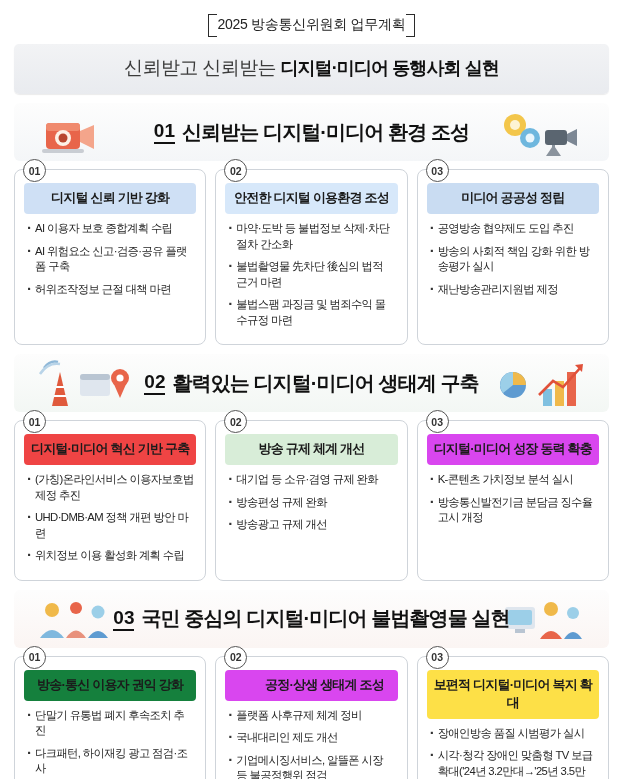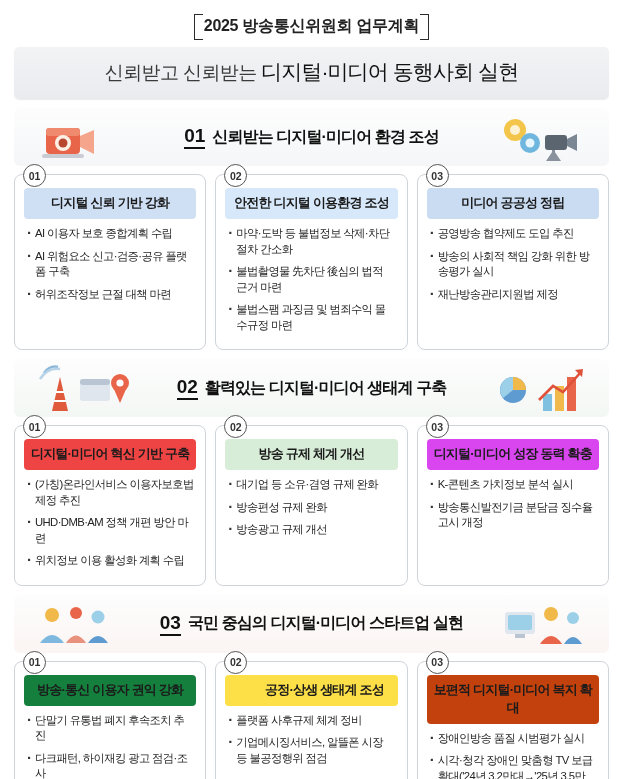--- a/index.html
+++ b/index.html
@@ -23,22 +23,22 @@
     padding: 0 14px;
   }
 
   
   .header-wrap {
     text-align: center;
     padding-top: 14px;
   }
   .kicker {
     display: inline-block;
-    font-size: 16px;
-    font-weight: bold;
+    font-size: 14px;
+    font-weight: normal;
     color: #222;
     letter-spacing: -0.3px;
     padding: 2px 10px 3px;
     position: relative;
     text-align: right;
   }
   .kicker::before,
   .kicker::after {
     content: "";
     position: absolute;
@@ -61,22 +61,22 @@
     border-radius: 5px;
     padding: 11px 8px 13px;
     box-shadow: 0 1px 1px rgba(0,0,0,.08);
   }
   .title-bar .t1 {
     font-size: 19px;
     color: #3b3b3b;
     letter-spacing: -0.6px;
   }
   .title-bar .t2 {
-    font-size: 21px;
-    font-weight: normal;
+    font-size: 18px;
+    font-weight: bold;
     color: #111;
     letter-spacing: -0.9px;
   }
 
   
   .section {
     margin-top: 9px;
     position: relative;
   }
   .band {
@@ -86,21 +86,21 @@
     overflow: hidden;
   }
   .band-inner {
     position: absolute;
     inset: 0;
     display: flex;
     align-items: center;
     justify-content: center;
   }
   .band-title {
-    font-size: 16px;
+    font-size: 20px;
     font-weight: bold;
     letter-spacing: -0.9px;
     color: #111;
     z-index: 3;
     white-space: nowrap;
   }
   .band-num {
     font-size: 19px;
     font-weight: bold;
     color: #111;
@@ -162,22 +162,22 @@
     color: #1b1b1b;
     margin-bottom: 7px;
   }
   .blue   .card-head { background: #cfe0f5; }
   .blue2  .card-head { background: #d7e8fa; }
   .blue3  .card-head { background: #c9dcf2; }
   .green  .card-head { background: #ef4444; }
   .green2 .card-head { background: #d8edd8; }
   .green3 .card-head { background: #d946ef; }
   .red    .card-head { background: #15803d; }
-  .red2   .card-head { background: #fde047; padding-left: 28px; }
-  .red3   .card-head { background: #c2410c; }
+  .red2   .card-head { background: #d946ef; padding-left: 28px; }
+  .red3   .card-head { background: #fde047; }
 
   .bullets {
     list-style: none;
     margin: 0;
     padding: 0 2px;
   }
   .bullets li {
     position: relative;
     padding-left: 9px;
     font-size: 11.3px;
@@ -341,39 +341,40 @@
         <rect x="4" y="12" width="30" height="22" rx="3" fill="#dfe6ee"></rect>
         <rect x="7" y="15" width="24" height="15" rx="2" fill="#9ccfe8"></rect>
         <rect x="14" y="34" width="10" height="4" fill="#b9c5d2"></rect>
         <circle cx="50" cy="14" r="7" fill="#f0b94a"></circle>
         <path d="M39 44 q11 -16 22 0 Z" fill="#e8654a"></path>
         <circle cx="72" cy="18" r="6" fill="#9ccfe8"></circle>
         <path d="M63 44 q9 -14 18 0 Z" fill="#5e9bd1"></path>
       </svg>
       <div class="band-inner">
         <span class="band-num">03</span>
-        <span class="band-title">국민 중심의 디지털·미디어 스타트업 실현</span>
+        <span class="band-title">국민 중심의 디지털·미디어 불법촬영물 실현</span>
       </div>
     </div>
 
     <div class="cards">
       <div class="card red">
         <div class="badge">01</div>
         <div class="card-head">방송·통신 이용자 권익 강화</div>
         <ul class="bullets">
           <li>단말기 유통법 폐지 후속조치 추진</li>
           <li>다크패턴, 하이재킹 광고 점검·조사</li>
 
         </ul>
       </div>
       <div class="card red2">
         <div class="badge">02</div>
         <div class="card-head">공정·상생 생태계 조성</div>
         <ul class="bullets">
           <li>플랫폼 사후규제 체계 정비</li>
+          <li>국내대리인 제도 개선</li>
           <li>기업메시징서비스, 알뜰폰 시장 등 불공정행위 점검</li>
         </ul>
       </div>
       <div class="card red3">
         <div class="badge">03</div>
         <div class="card-head">보편적 디지털·미디어 복지 확대</div>
         <ul class="bullets">
           <li>장애인방송 품질 시범평가 실시</li>
           <li>시각·청각 장애인 맞춤형 TV 보급 확대('24년 3.2만대→'25년 3.5만대)</li>
 

